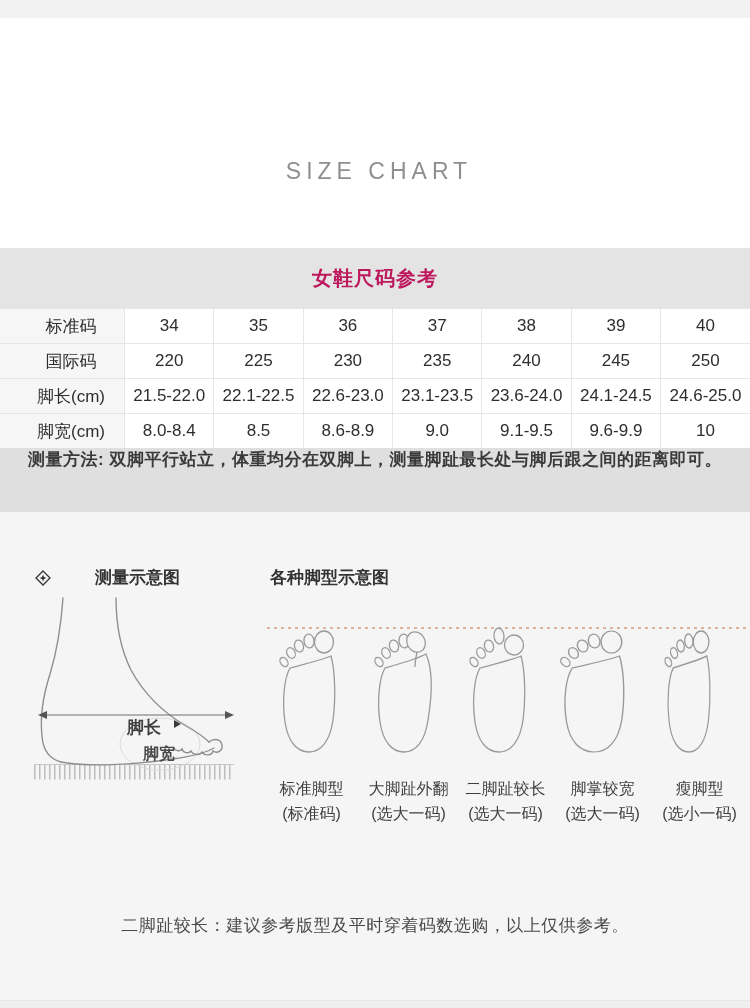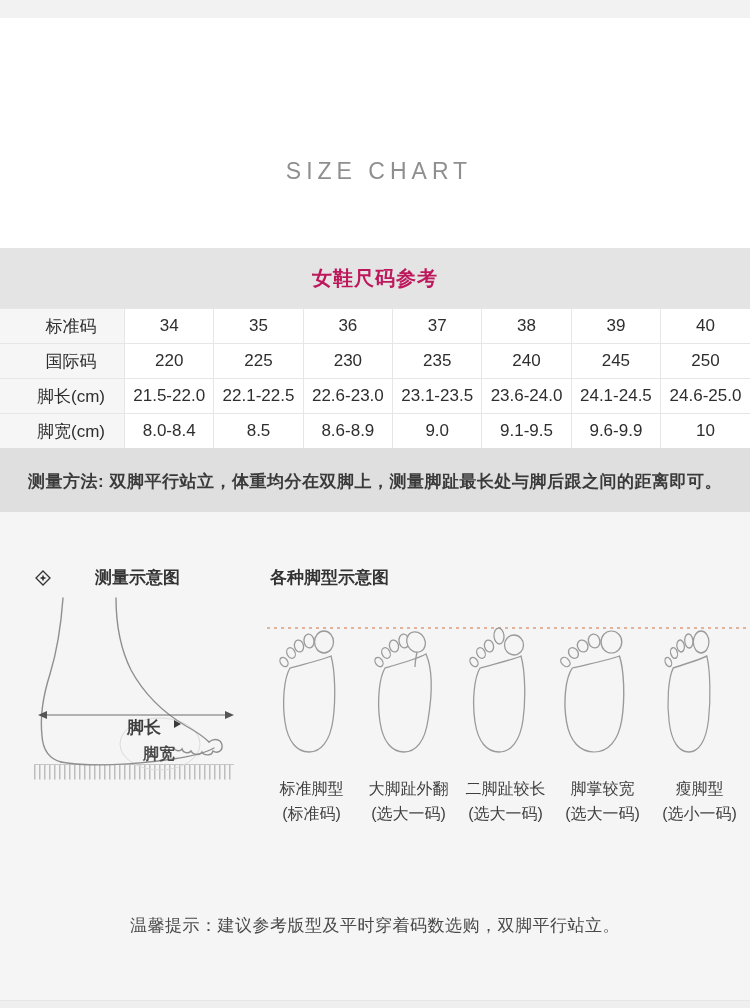--- a/index.html
+++ b/index.html
@@ -30,21 +30,21 @@
   table.size-table th,table.size-table td{
     height:34px;border:1px solid #e6e6e6;text-align:center;vertical-align:middle;
     font-size:17px;color:#2e2e2e;font-weight:400;padding:0;
   }
   table.size-table th{background:#f6f6f6;width:106px;padding-left:18px;}
   table.size-table td{background:#ffffff;margin-left:24px;}
   table.size-table tr > *:first-child{border-left:none;}
   table.size-table tr > *:last-child{border-right:none;}
   .method-band{
     position:absolute;top:448px;left:0;width:750px;height:67px;background:#dfdfdf;
-    display:flex;align-items:center;justify-content:center;
+    display:flex;align-items:flex-start;justify-content:center;
     font-size:17px;font-weight:700;color:#3a3a3a;letter-spacing:0.5px;
   }
   .method-tri{
     position:absolute;top:512px;left:359px;width:0;height:0;
     border-left:16px solid transparent;border-right:16px solid transparent;
     border-top:13px solid #dfdfdf;
   }
   .lower{position:absolute;top:512px;left:0;width:750px;height:496px;background:#f5f5f5;}
   .sec-heading{
     position:absolute;display:flex;align-items:center;gap:6px;
@@ -233,18 +233,18 @@
       <div class="foot-label">
         <div>脚掌较宽</div>
         <div>(选大一码)</div>
       </div>
       <div class="foot-label">
         <div>瘦脚型</div>
         <div>(选小一码)</div>
       </div>
     </div>
 
-    <div class="tip">温馨提示：建议参考版型及平时穿着码数选购，双脚平行站立。</div>
+    <div class="tip">二脚趾较长：建议参考版型及平时穿着码数选购，以上仅供参考。</div>
 
     <div class="bottom-strip"></div>
   </div>
 
 </div>
 
 </body></html>

